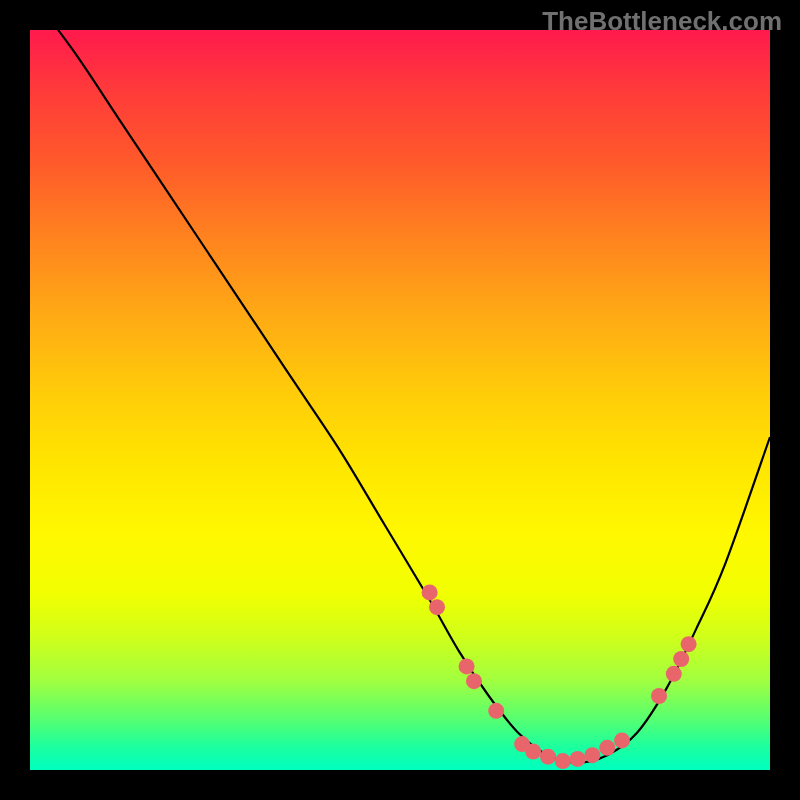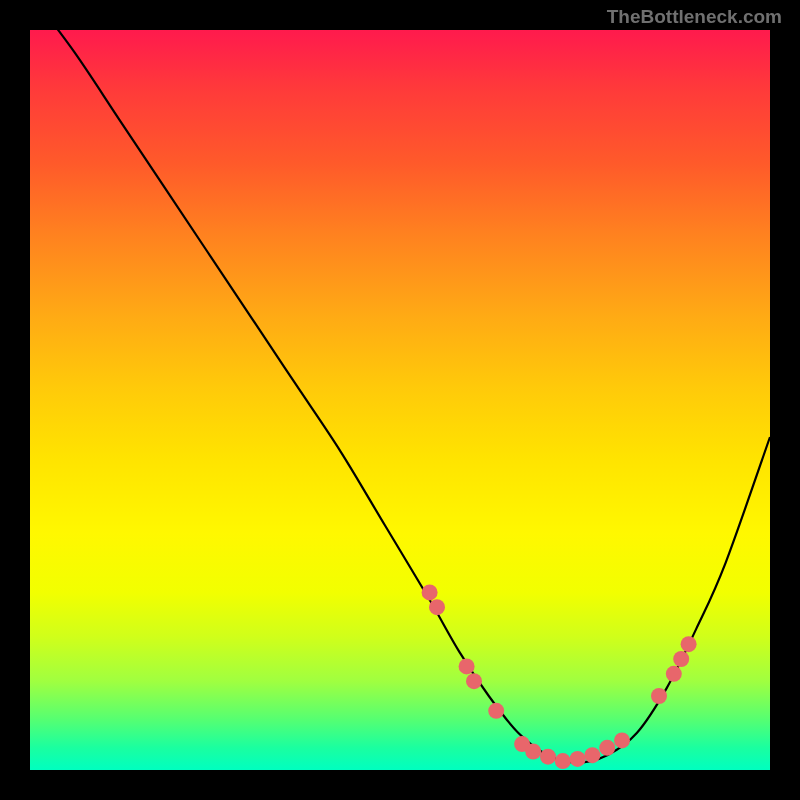--- a/index.html
+++ b/index.html
@@ -9,21 +9,21 @@
     background: #000;
     position: relative;
     overflow: hidden;
     font-family: Arial, sans-serif;
   }
   .attribution {
     position: absolute;
     top: 6px;
     right: 18px;
     color: #707070;
-    font-size: 19px;
+    font-size: 26px;
     font-weight: bold;
     z-index: 10;
   }
   .plot-area {
     position: absolute;
     left: 30px;
     top: 30px;
     width: 740px;
     height: 740px;
     background: linear-gradient(

